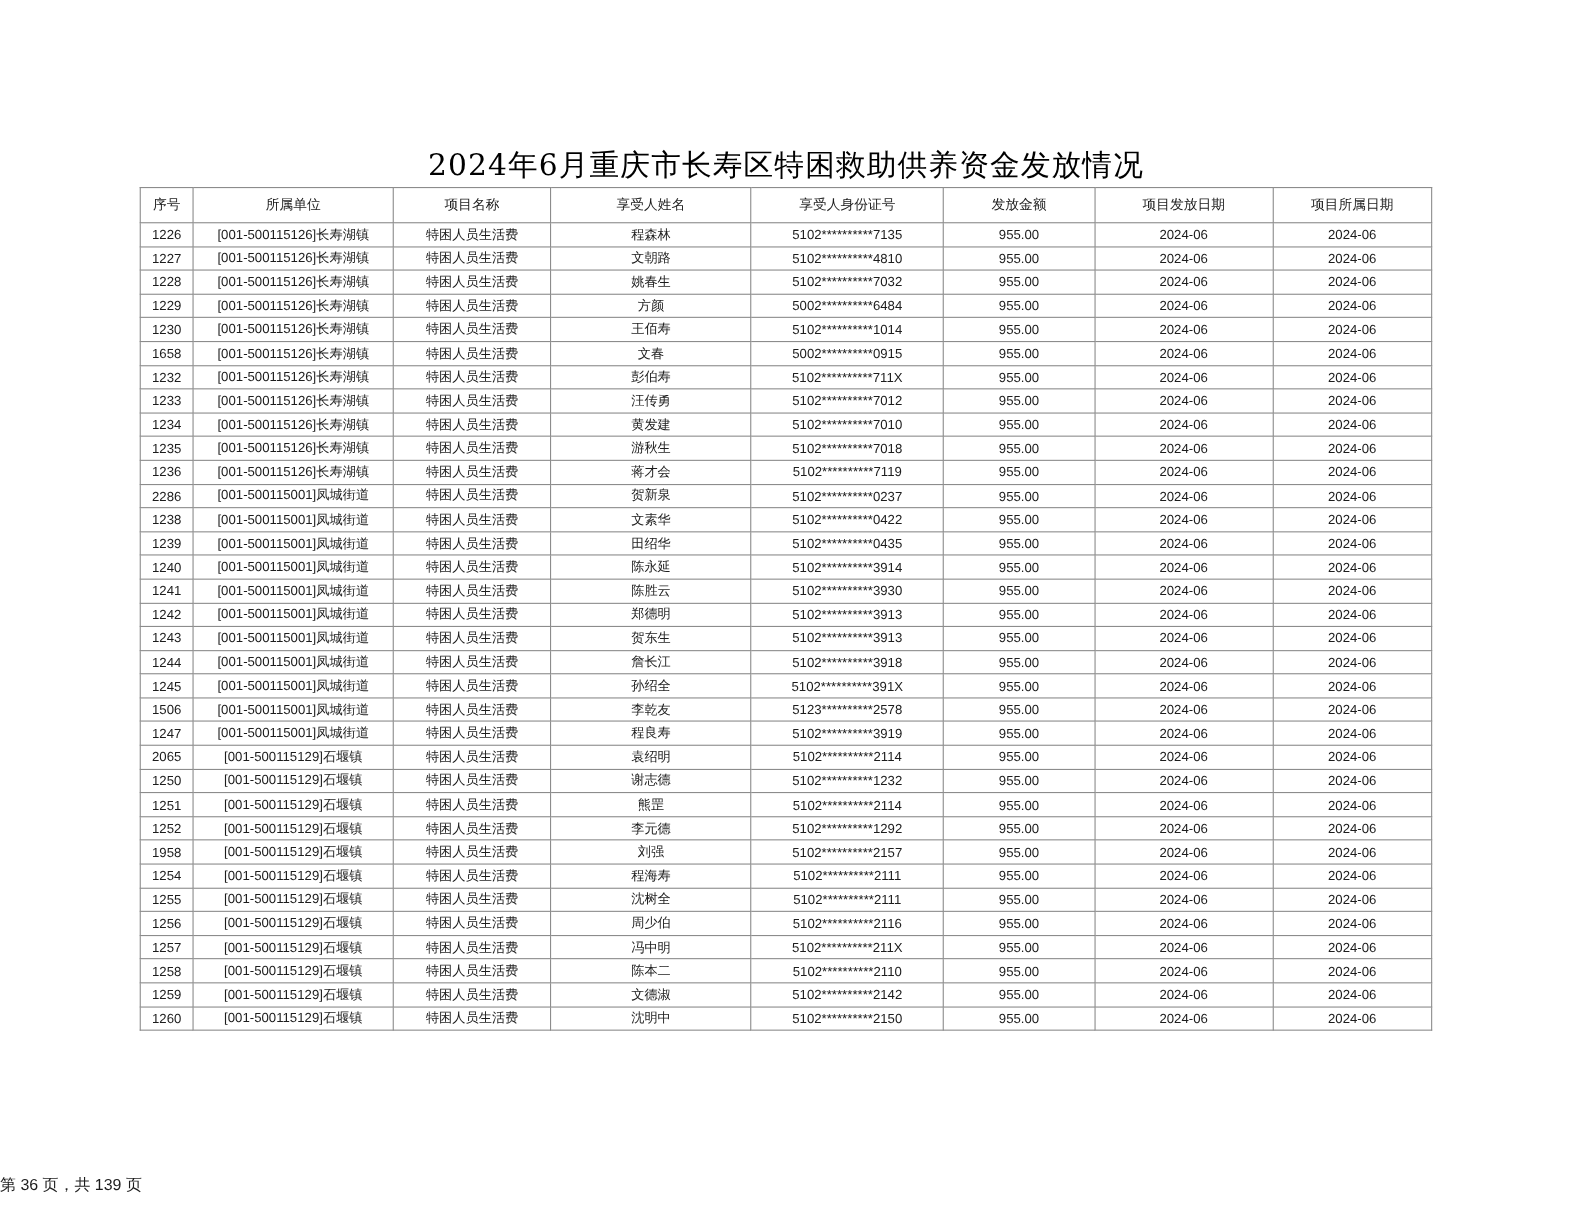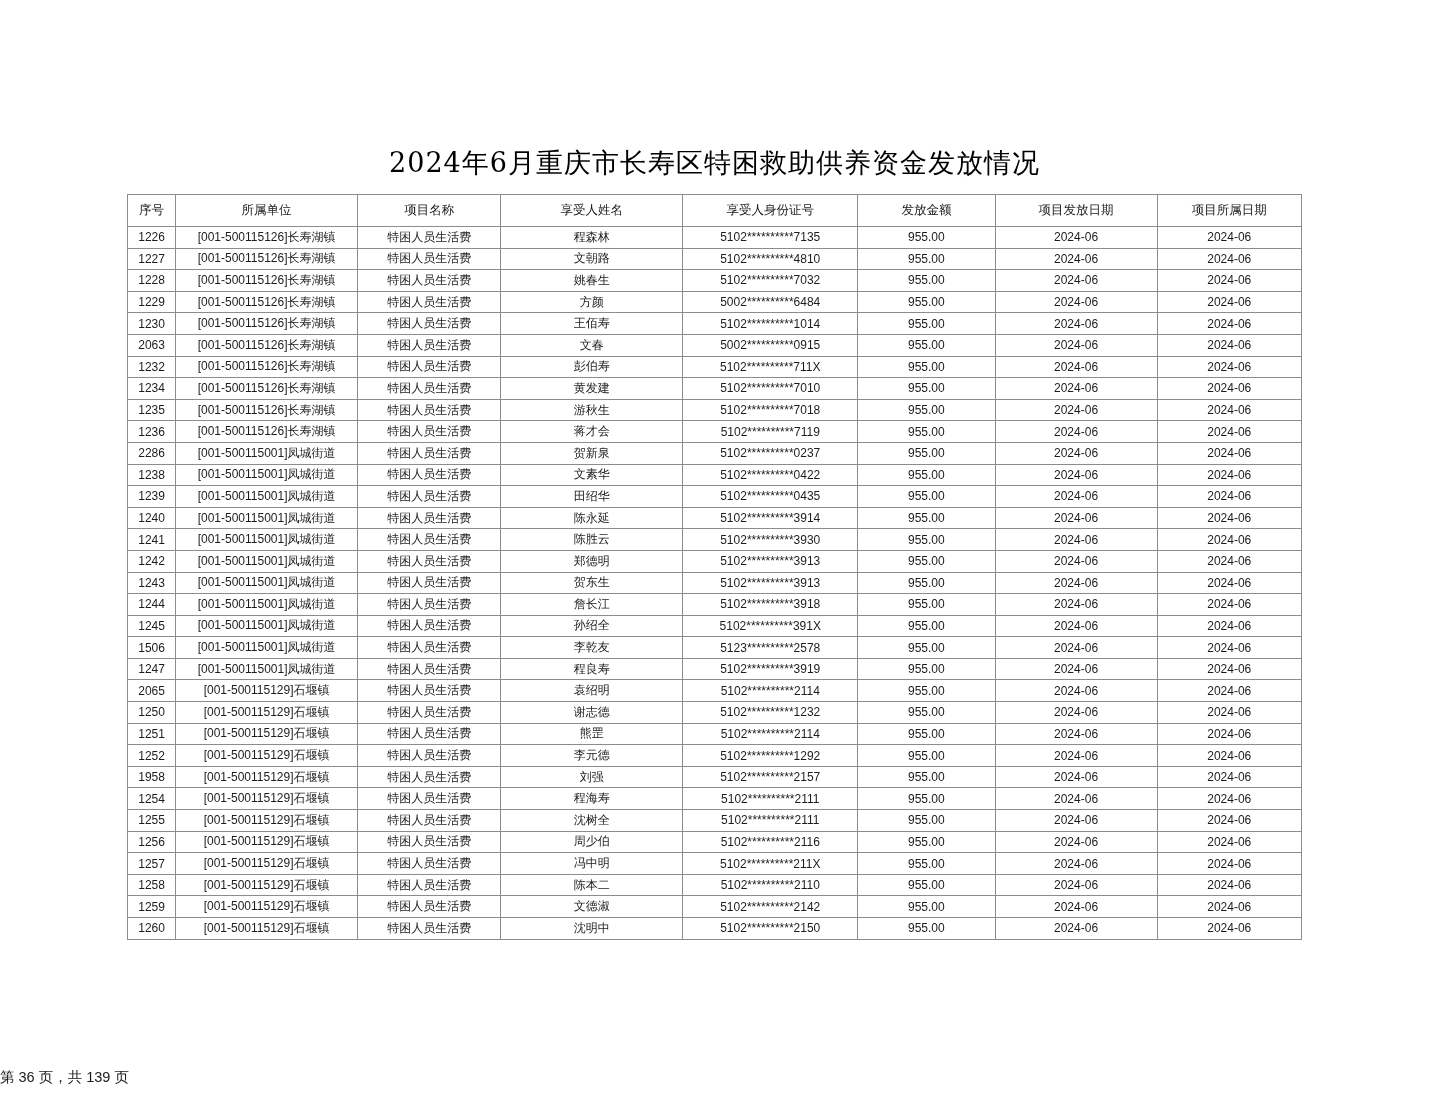--- a/index.html
+++ b/index.html
@@ -10,21 +10,21 @@
     color: #1c1c1c;
   }
   .page {
     position: relative;
     width: 1429px;
     height: 1105px;
     background: #ffffff;
     overflow: hidden;
   }
   .doc-title {
-    margin: 16px auto;
+    margin: 4px auto;
     padding-top: 131px;
     width: 1175px;
     text-align: center;
     font-family: "DejaVu Serif", "Liberation Serif", serif;
     font-size: 27px;
     font-weight: 500;
     line-height: 31px;
     letter-spacing: 1px;
     color: #000000;
     white-space: nowrap;
@@ -136,35 +136,45 @@
           <td>1230</td>
           <td>[001-500115126]长寿湖镇</td>
           <td>特困人员生活费</td>
           <td>王佰寿</td>
           <td>5102**********1014</td>
           <td>955.00</td>
           <td>2024-06</td>
           <td>2024-06</td>
         </tr>
         <tr>
-          <td>2063</td>
+          <td>1658</td>
           <td>[001-500115126]长寿湖镇</td>
           <td>特困人员生活费</td>
           <td>文春</td>
           <td>5002**********0915</td>
           <td>955.00</td>
           <td>2024-06</td>
           <td>2024-06</td>
         </tr>
         <tr>
           <td>1232</td>
           <td>[001-500115126]长寿湖镇</td>
           <td>特困人员生活费</td>
           <td>彭伯寿</td>
           <td>5102**********711X</td>
+          <td>955.00</td>
+          <td>2024-06</td>
+          <td>2024-06</td>
+        </tr>
+        <tr>
+          <td>1233</td>
+          <td>[001-500115126]长寿湖镇</td>
+          <td>特困人员生活费</td>
+          <td>汪传勇</td>
+          <td>5102**********7012</td>
           <td>955.00</td>
           <td>2024-06</td>
           <td>2024-06</td>
         </tr>
         <tr>
           <td>1234</td>
           <td>[001-500115126]长寿湖镇</td>
           <td>特困人员生活费</td>
           <td>黄发建</td>
           <td>5102**********7010</td>

